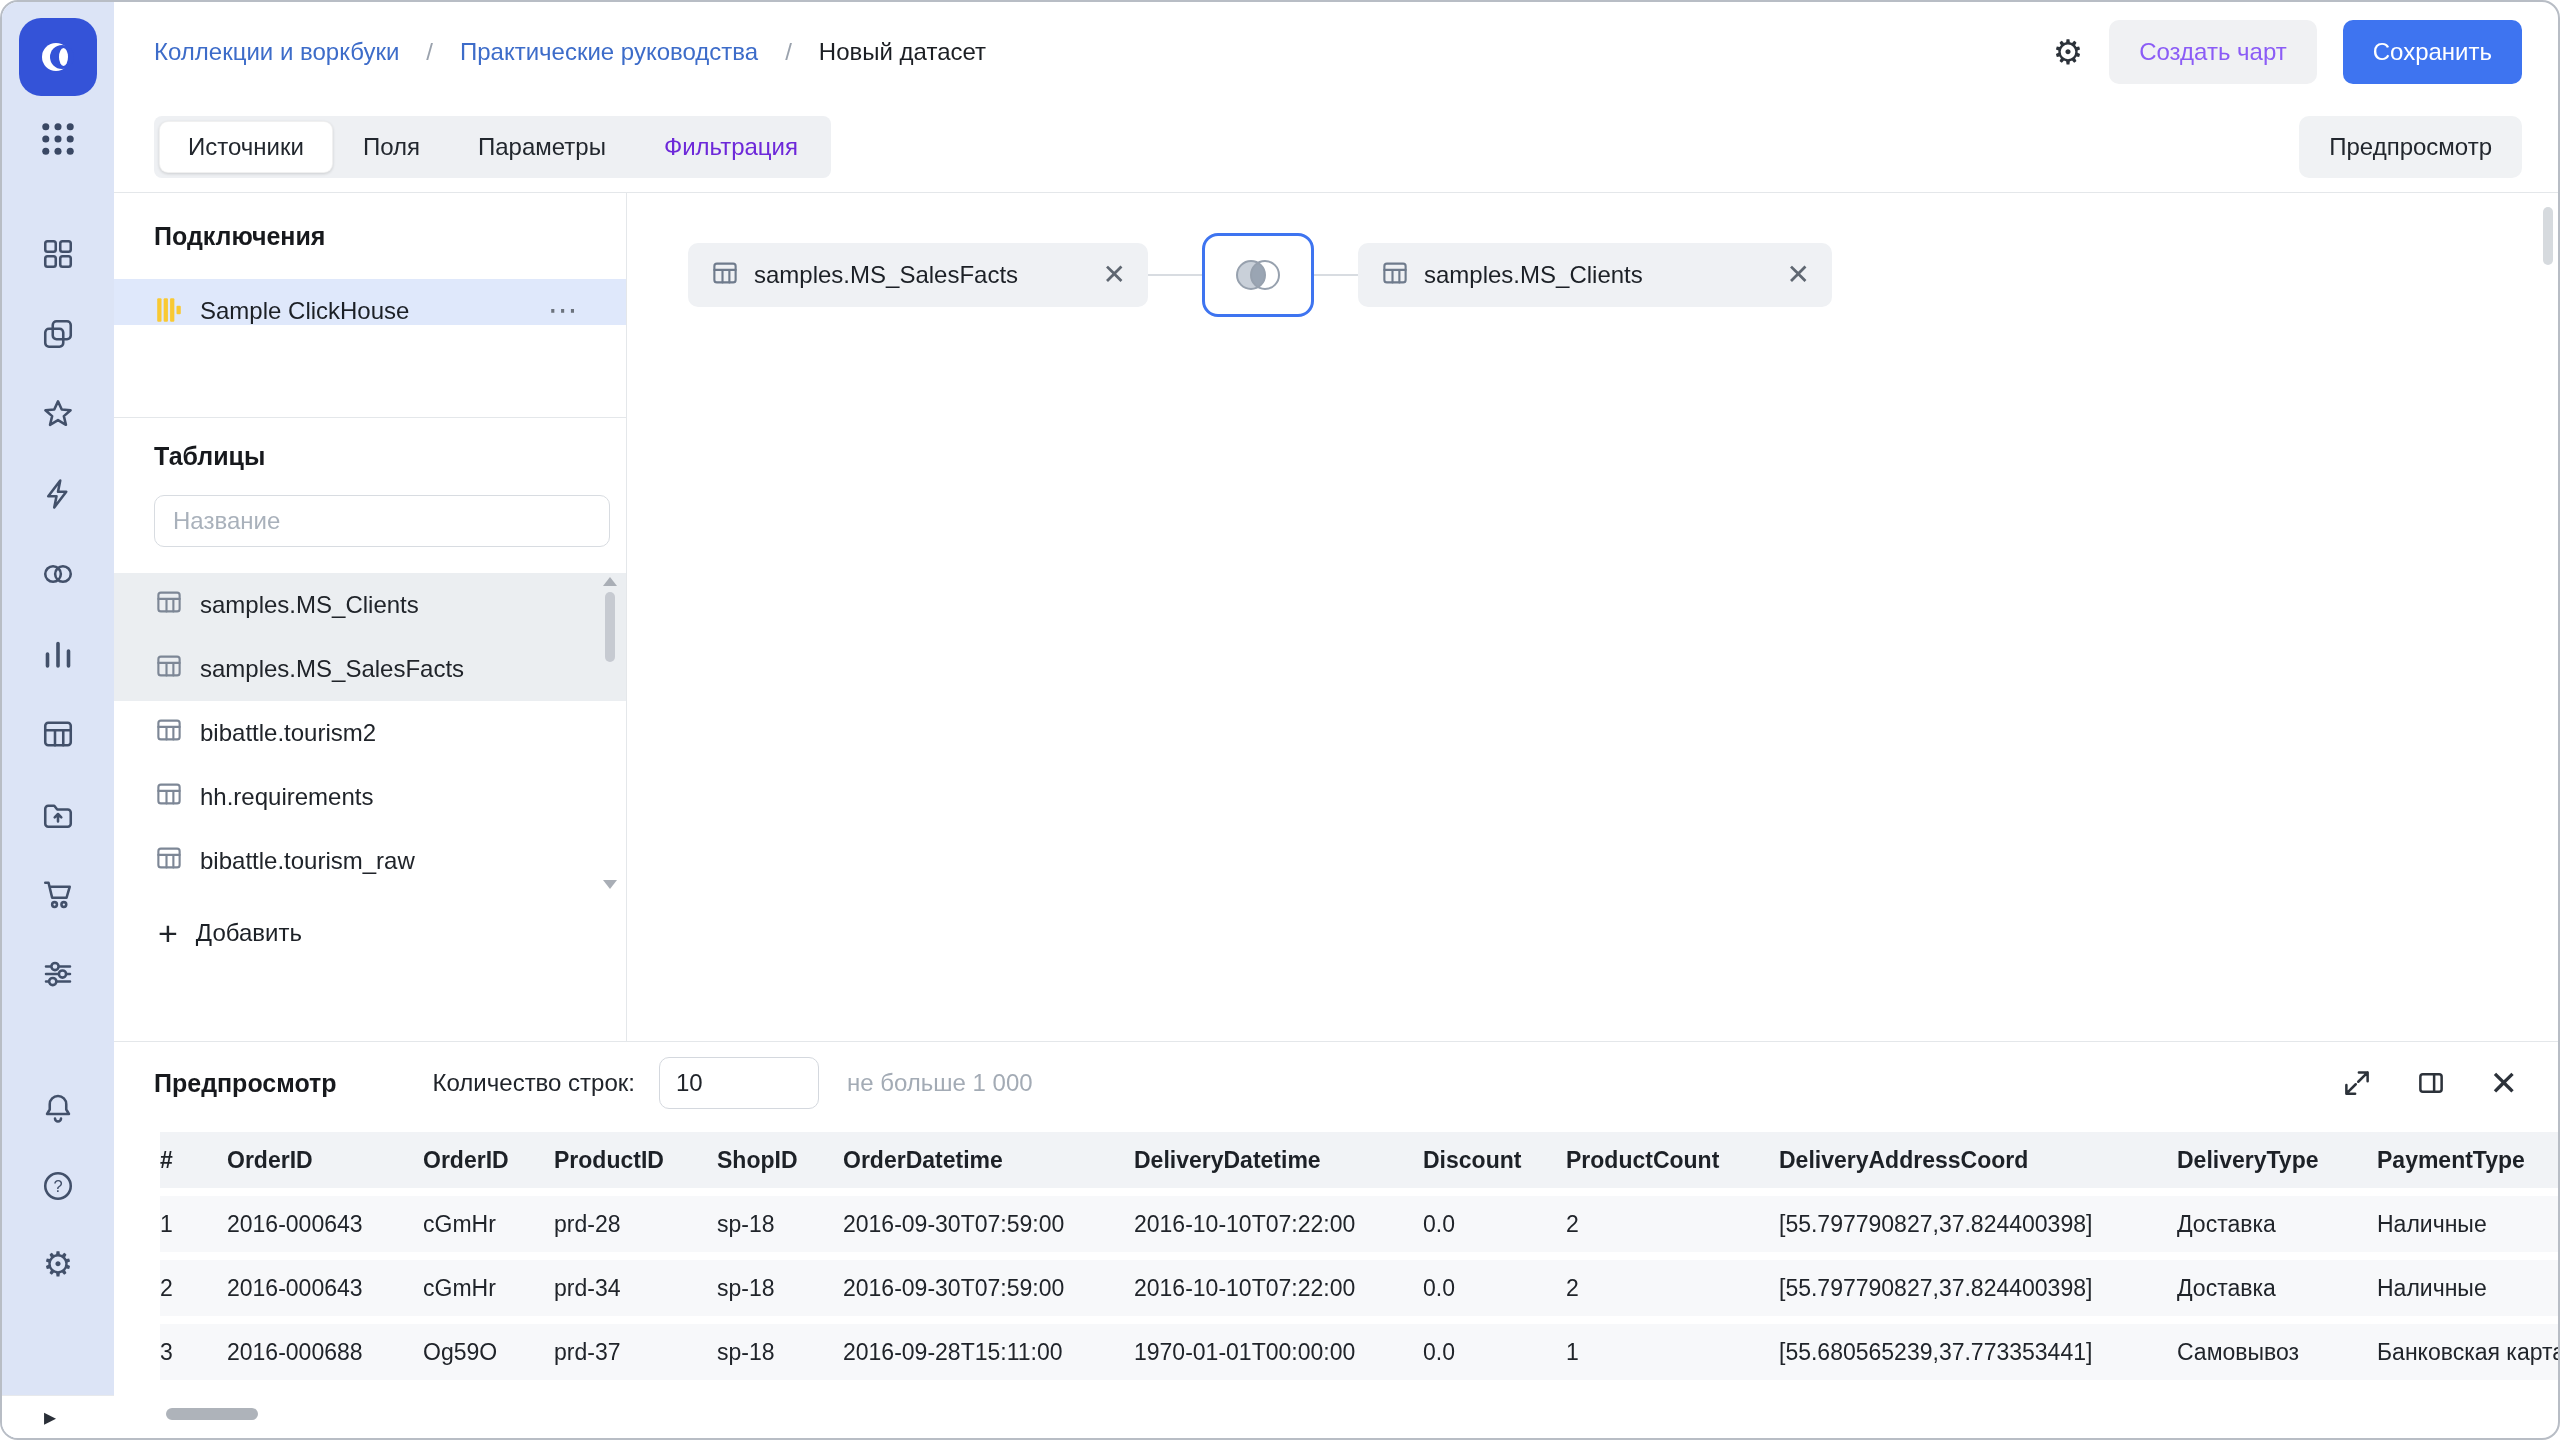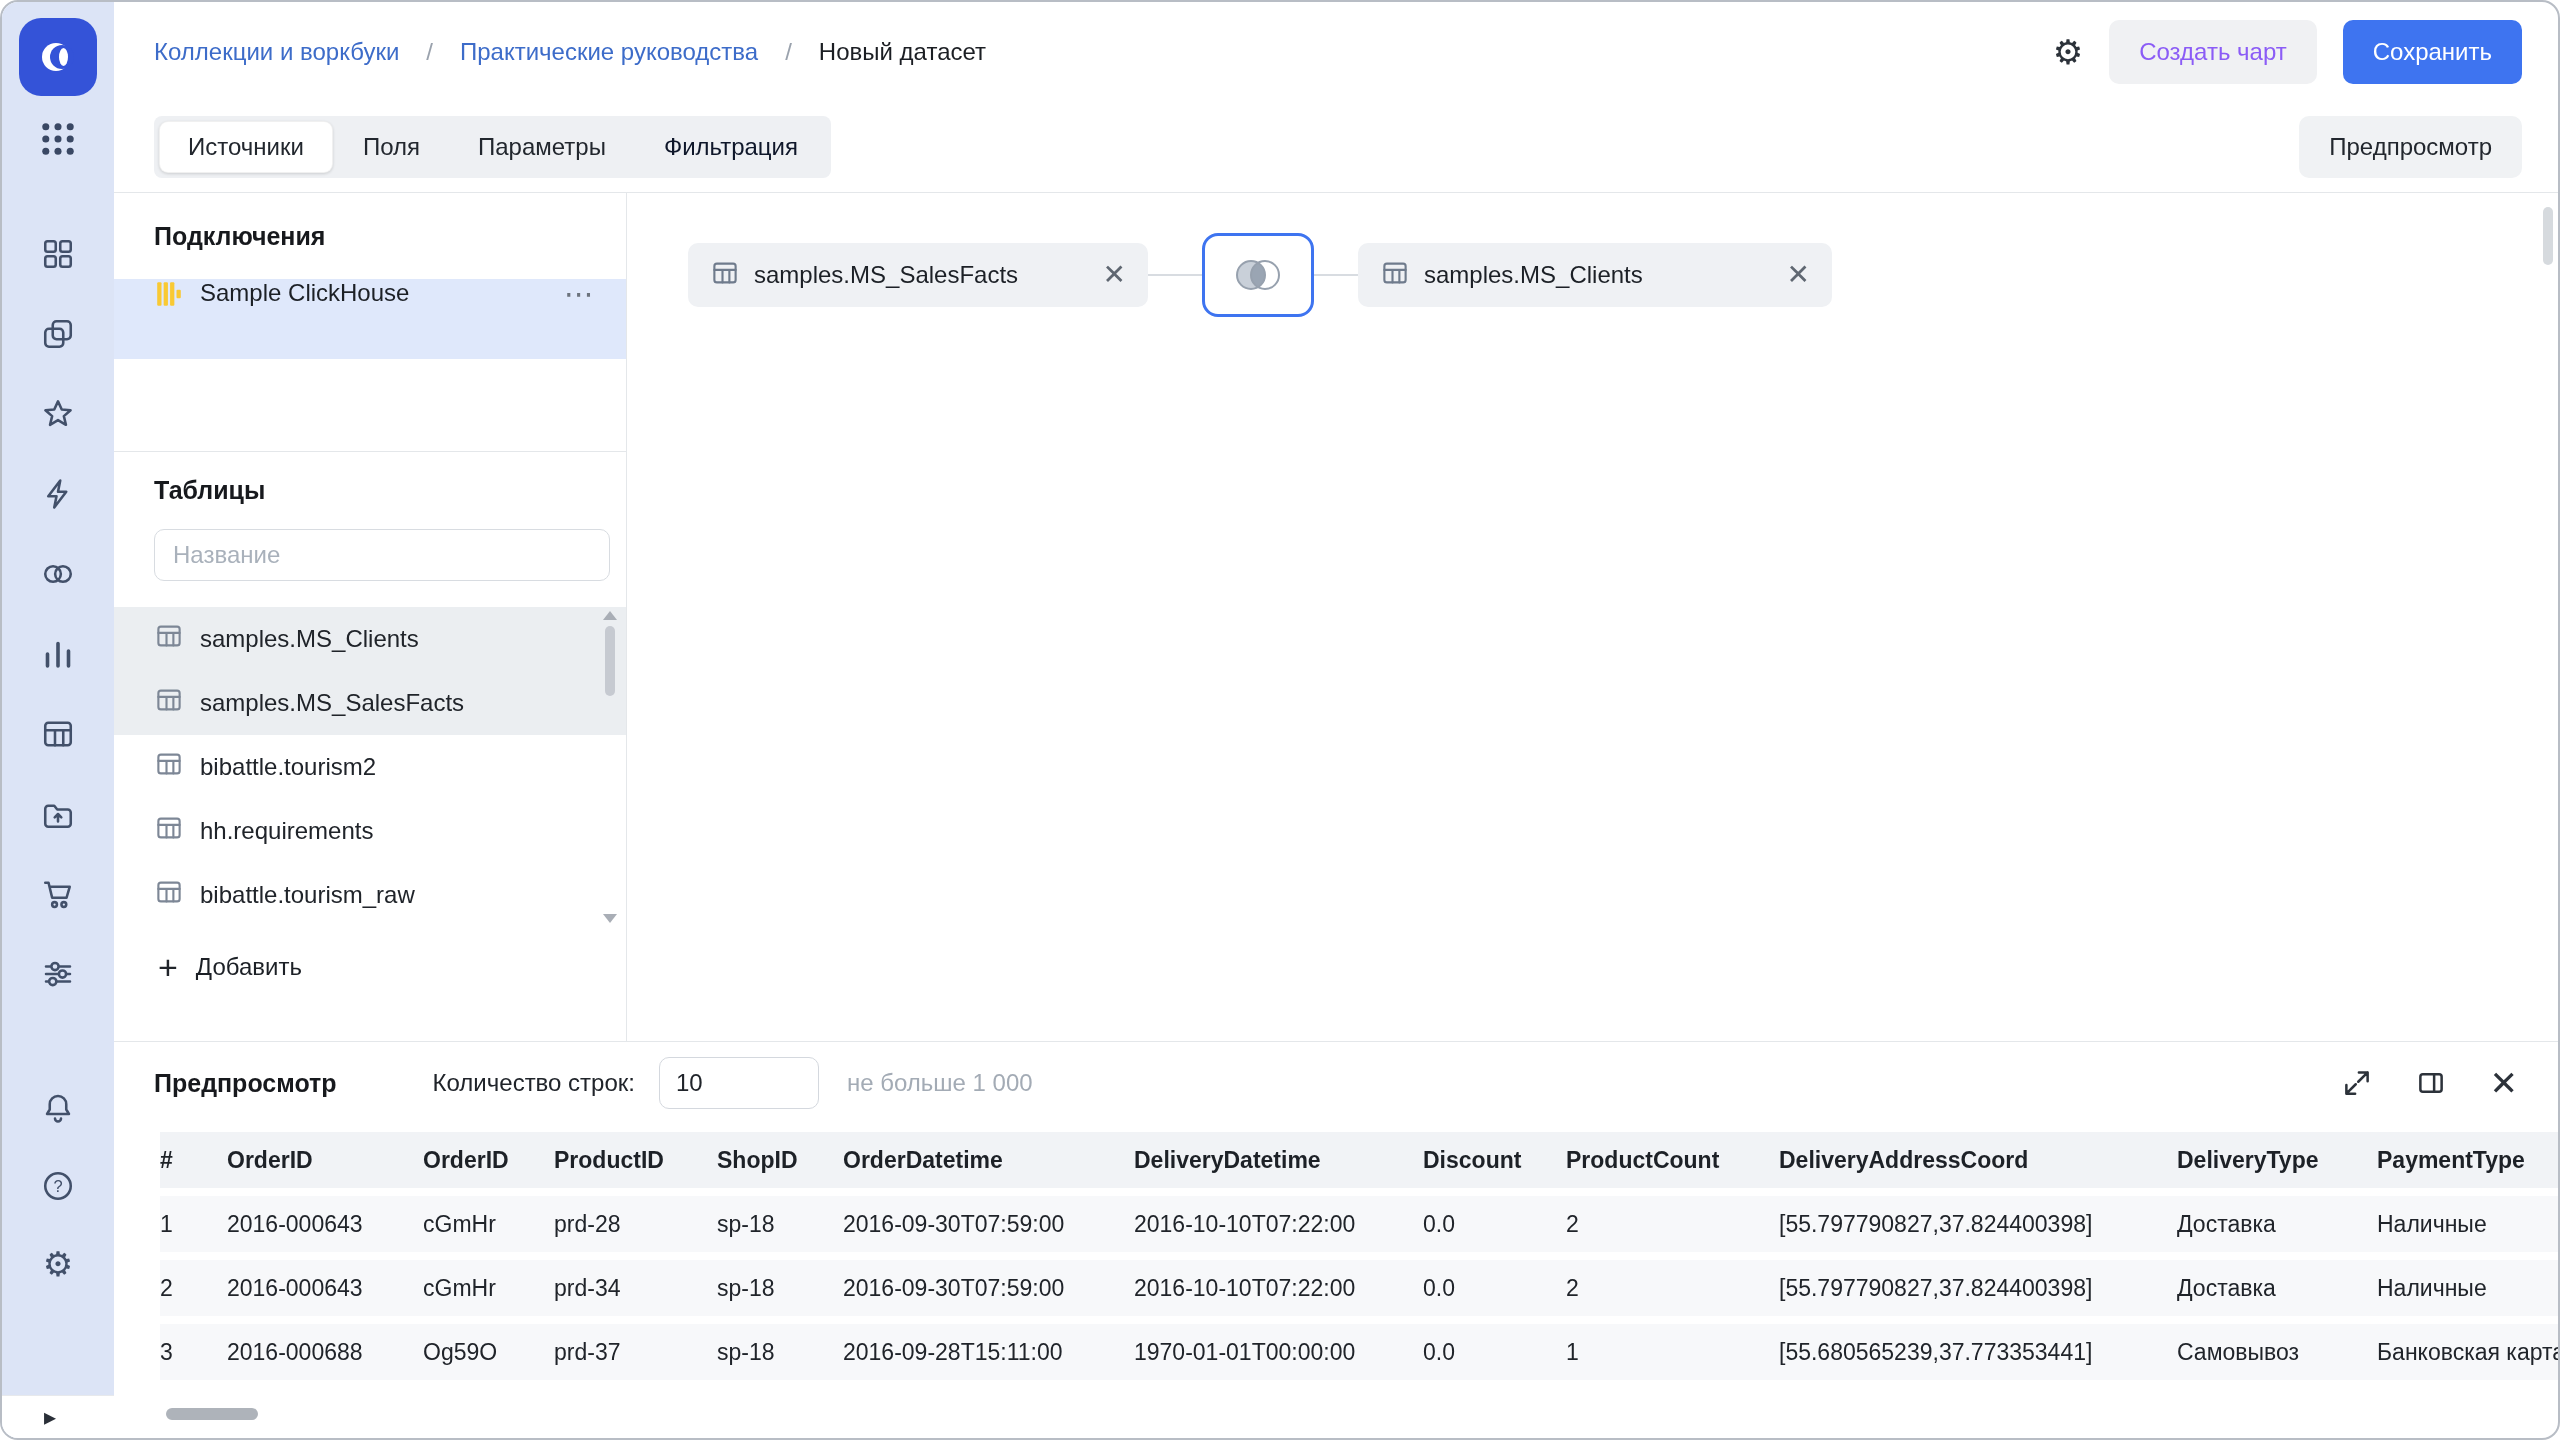--- a/index.html
+++ b/index.html
@@ -37,27 +37,27 @@
   .icon-gear-top{font-size:34px;color:#2c323a;cursor:pointer;line-height:1;}
   .btn{height:64px;border-radius:10px;font-size:24px;display:flex;align-items:center;padding:0 30px;cursor:pointer;white-space:nowrap;}
   .btn-disabled{background:#f0f1f3;color:#8b5cf6;cursor:default;}
   .btn-primary{background:#3e74f0;color:#ffffff;}
   .btn-gray{background:#f0f2f4;color:#22272e;}
   
   .tabbar{height:90px;display:flex;align-items:center;padding:0 36px 0 40px;flex:0 0 90px;}
   .segmented{background:#eef0f3;border-radius:8px;padding:5px;display:flex;gap:2px;}
   .seg-item{height:52px;display:flex;align-items:center;padding:0 28px;font-size:24px;color:#22272e;border-radius:9px;cursor:pointer;white-space:nowrap;}
   .seg-active{background:#ffffff;border:1px solid rgba(0,0,0,0.06);box-shadow:0 1px 3px rgba(0,0,0,0.14);height:50px;}
-  .seg-disabled{color:#0f172a;cursor:default;}
+  .seg-disabled{color:#6d28d9;cursor:default;}
   .preview-toggle{margin-left:auto;height:62px;}
   
   .content{flex:1;display:flex;border-top:1px solid #e4e7ea;min-height:0;}
   .side-panel{flex:0 0 512px;width:512px;border-right:1px solid #e4e7ea;display:flex;flex-direction:column;position:relative;min-height:0;}
   .panel-heading{font-size:25px;font-weight:bold;color:#17191d;margin:28px 0 0 40px;height:30px;line-height:30px;}
-  .connection-row{height:80px;background:#dfe8fb;display:flex;align-items:flex-start;padding:0 32px 0 40px;gap:16px;cursor:pointer;margin-top:28px;}
+  .connection-row{height:46px;background:#dfe8fb;display:flex;align-items:flex-end;padding:0 48px 0 40px;gap:16px;cursor:pointer;margin-top:28px;}
   .ch-icon{display:flex;}
   .conn-label{font-size:24px;color:#1c2026;flex:1;}
   .more-btn{font-size:30px;color:#6c737d;cursor:pointer;line-height:1;}
   .panel-divider{border-top:1px solid #e4e7ea;margin-top:92px;}
   .search-wrap{margin:24px 16px 0 40px;}
   .search-input{width:100%;height:52px;box-sizing:border-box;border:1px solid #d8dce1;border-radius:10px;
     padding:0 18px;font-size:24px;color:#20242a;outline:none;font-family:inherit;background:#fff;}
   .search-input::placeholder{color:#a9b1bb;}
   .table-list{margin-top:26px;position:relative;}
   .list-item{height:64px;display:flex;align-items:center;gap:16px;padding-left:40px;font-size:24px;color:#20242a;cursor:pointer;}

